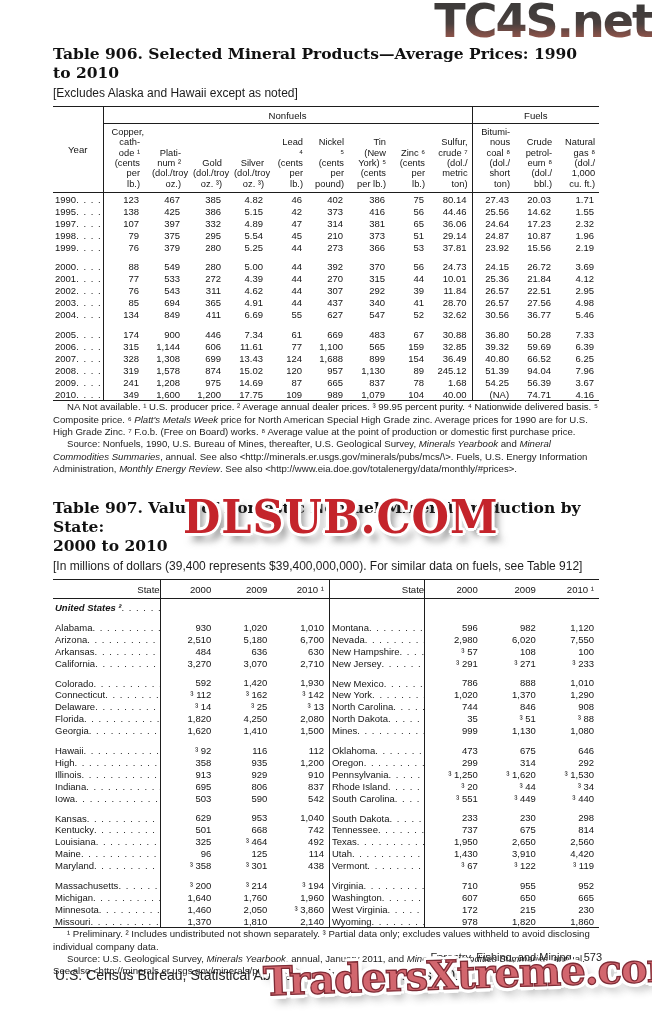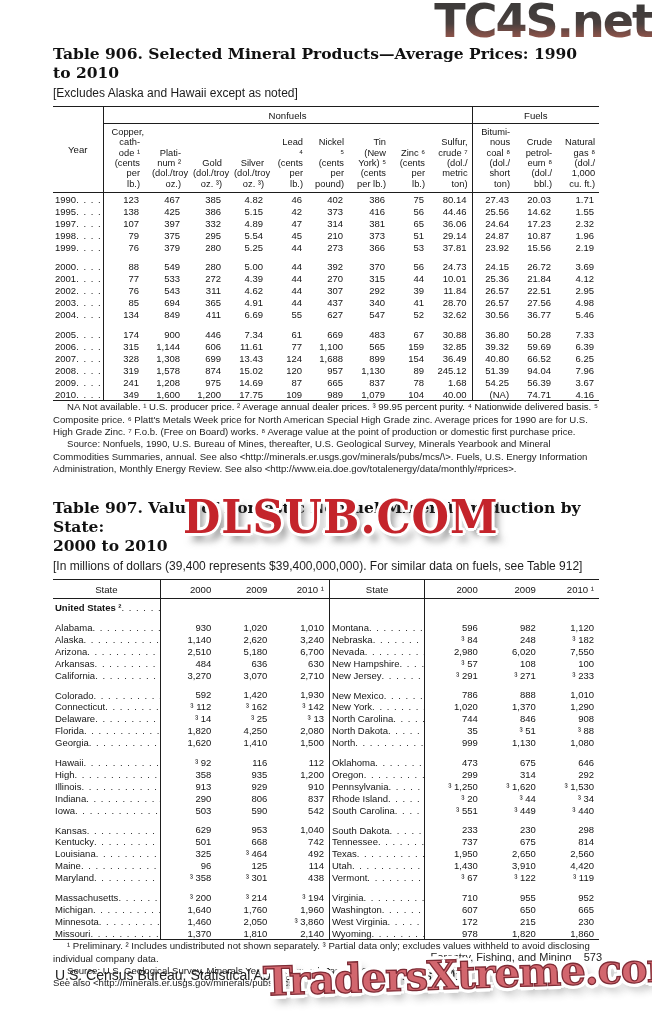--- a/index.html
+++ b/index.html
@@ -38,29 +38,29 @@
                       border-bottom:1px solid #1d1d1d;}
   .t906 thead .unit{text-align:right;vertical-align:bottom;white-space:pre-line;
                     font-size:9.3px;line-height:10.4px;padding:3px 4px 3px 8px;
                     border-bottom:1px solid #1d1d1d;}
   .t906 tbody td{font-size:9.5px;}
 
   
   .t907{border-top:1.5px solid #1d1d1d;border-bottom:1.5px solid #1d1d1d;}
   .t907 thead th{border-bottom:1px solid #1d1d1d;font-size:9.6px;
                  padding:4px 5px 3px 0;}
-  .t907 thead .state-h{text-align:center;padding:4px 0 3px 0;margin-top:12px;}
+  .t907 thead .state-h{text-align:right;padding:4px 0 3px 0;margin-top:12px;}
   .t907 thead .year-h{text-align:right;}
-  .t907 .us .lbl{font-weight:bold;}
+  .t907 .us .lbl{font-weight:bold;font-style:italic;}
   .t907 .us td{padding-top:3px;padding-bottom:1px;}
 
   
   .fn{font-size:9.6px;line-height:12.4px;margin:3px 0 0 0;text-indent:14px;color:#1c1c1c;}
   .fn-wrap p{margin:0;}
-  .it{text-align:right;}
+  .it{font-style:italic;text-align:right;}
 
   
   .footer-right{position:absolute;top:951px;right:50px;font-size:11px;color:#222;text-align:right;}
   .footer-right .pg{margin-left:12px;}
   .footer-left{position:absolute;top:967px;left:55px;font-size:14px;color:#222;}
 
   
   .wm{position:absolute;z-index:20;pointer-events:none;}
   .wm-tc4s{top:-6px;right:0px;font-family:"DejaVu Sans",sans-serif;font-weight:bold;
            font-size:46px;letter-spacing:-2px;
@@ -558,40 +558,20 @@
                 <span class="leader"></span>
               </div>
             </td>
             <td class="num vl">596</td>
             <td class="num">982</td>
             <td class="num">1,120</td>
           </tr>
           <tr>
             <td class=" lead-cell">
               <div class="lead-inner">
-                <span class="lbl">Alaska</span>
-                <span class="leader"></span>
-              </div>
-            </td>
-            <td class="num vl">1,140</td>
-            <td class="num">2,620</td>
-            <td class="num">3,240</td>
-            <td class="vl lead-cell">
-              <div class="lead-inner">
-                <span class="lbl">Nebraska</span>
-                <span class="leader"></span>
-              </div>
-            </td>
-            <td class="num vl">³ 84</td>
-            <td class="num">248</td>
-            <td class="num">³ 182</td>
-          </tr>
-          <tr>
-            <td class=" lead-cell">
-              <div class="lead-inner">
                 <span class="lbl">Arizona</span>
                 <span class="leader"></span>
               </div>
             </td>
             <td class="num vl">2,510</td>
             <td class="num">5,180</td>
             <td class="num">6,700</td>
             <td class="vl lead-cell">
               <div class="lead-inner">
                 <span class="lbl">Nevada</span>
@@ -727,21 +707,21 @@
               <div class="lead-inner">
                 <span class="lbl">Georgia</span>
                 <span class="leader"></span>
               </div>
             </td>
             <td class="num vl">1,620</td>
             <td class="num">1,410</td>
             <td class="num">1,500</td>
             <td class="vl lead-cell">
               <div class="lead-inner">
-                <span class="lbl">North</span>
+                <span class="lbl">Mines</span>
                 <span class="leader"></span>
               </div>
             </td>
             <td class="num vl">999</td>
             <td class="num">1,130</td>
             <td class="num">1,080</td>
           </tr>
           <tr class="gap">
             <td class=" lead-cell">
               <div class="lead-inner">
@@ -802,21 +782,21 @@
             <td class="num">³ 1,620</td>
             <td class="num">³ 1,530</td>
           </tr>
           <tr>
             <td class=" lead-cell">
               <div class="lead-inner">
                 <span class="lbl">Indiana</span>
                 <span class="leader"></span>
               </div>
             </td>
-            <td class="num vl">290</td>
+            <td class="num vl">695</td>
             <td class="num">806</td>
             <td class="num">837</td>
             <td class="vl lead-cell">
               <div class="lead-inner">
                 <span class="lbl">Rhode Island</span>
                 <span class="leader"></span>
               </div>
             </td>
             <td class="num vl">³ 20</td>
             <td class="num">³ 44</td>

